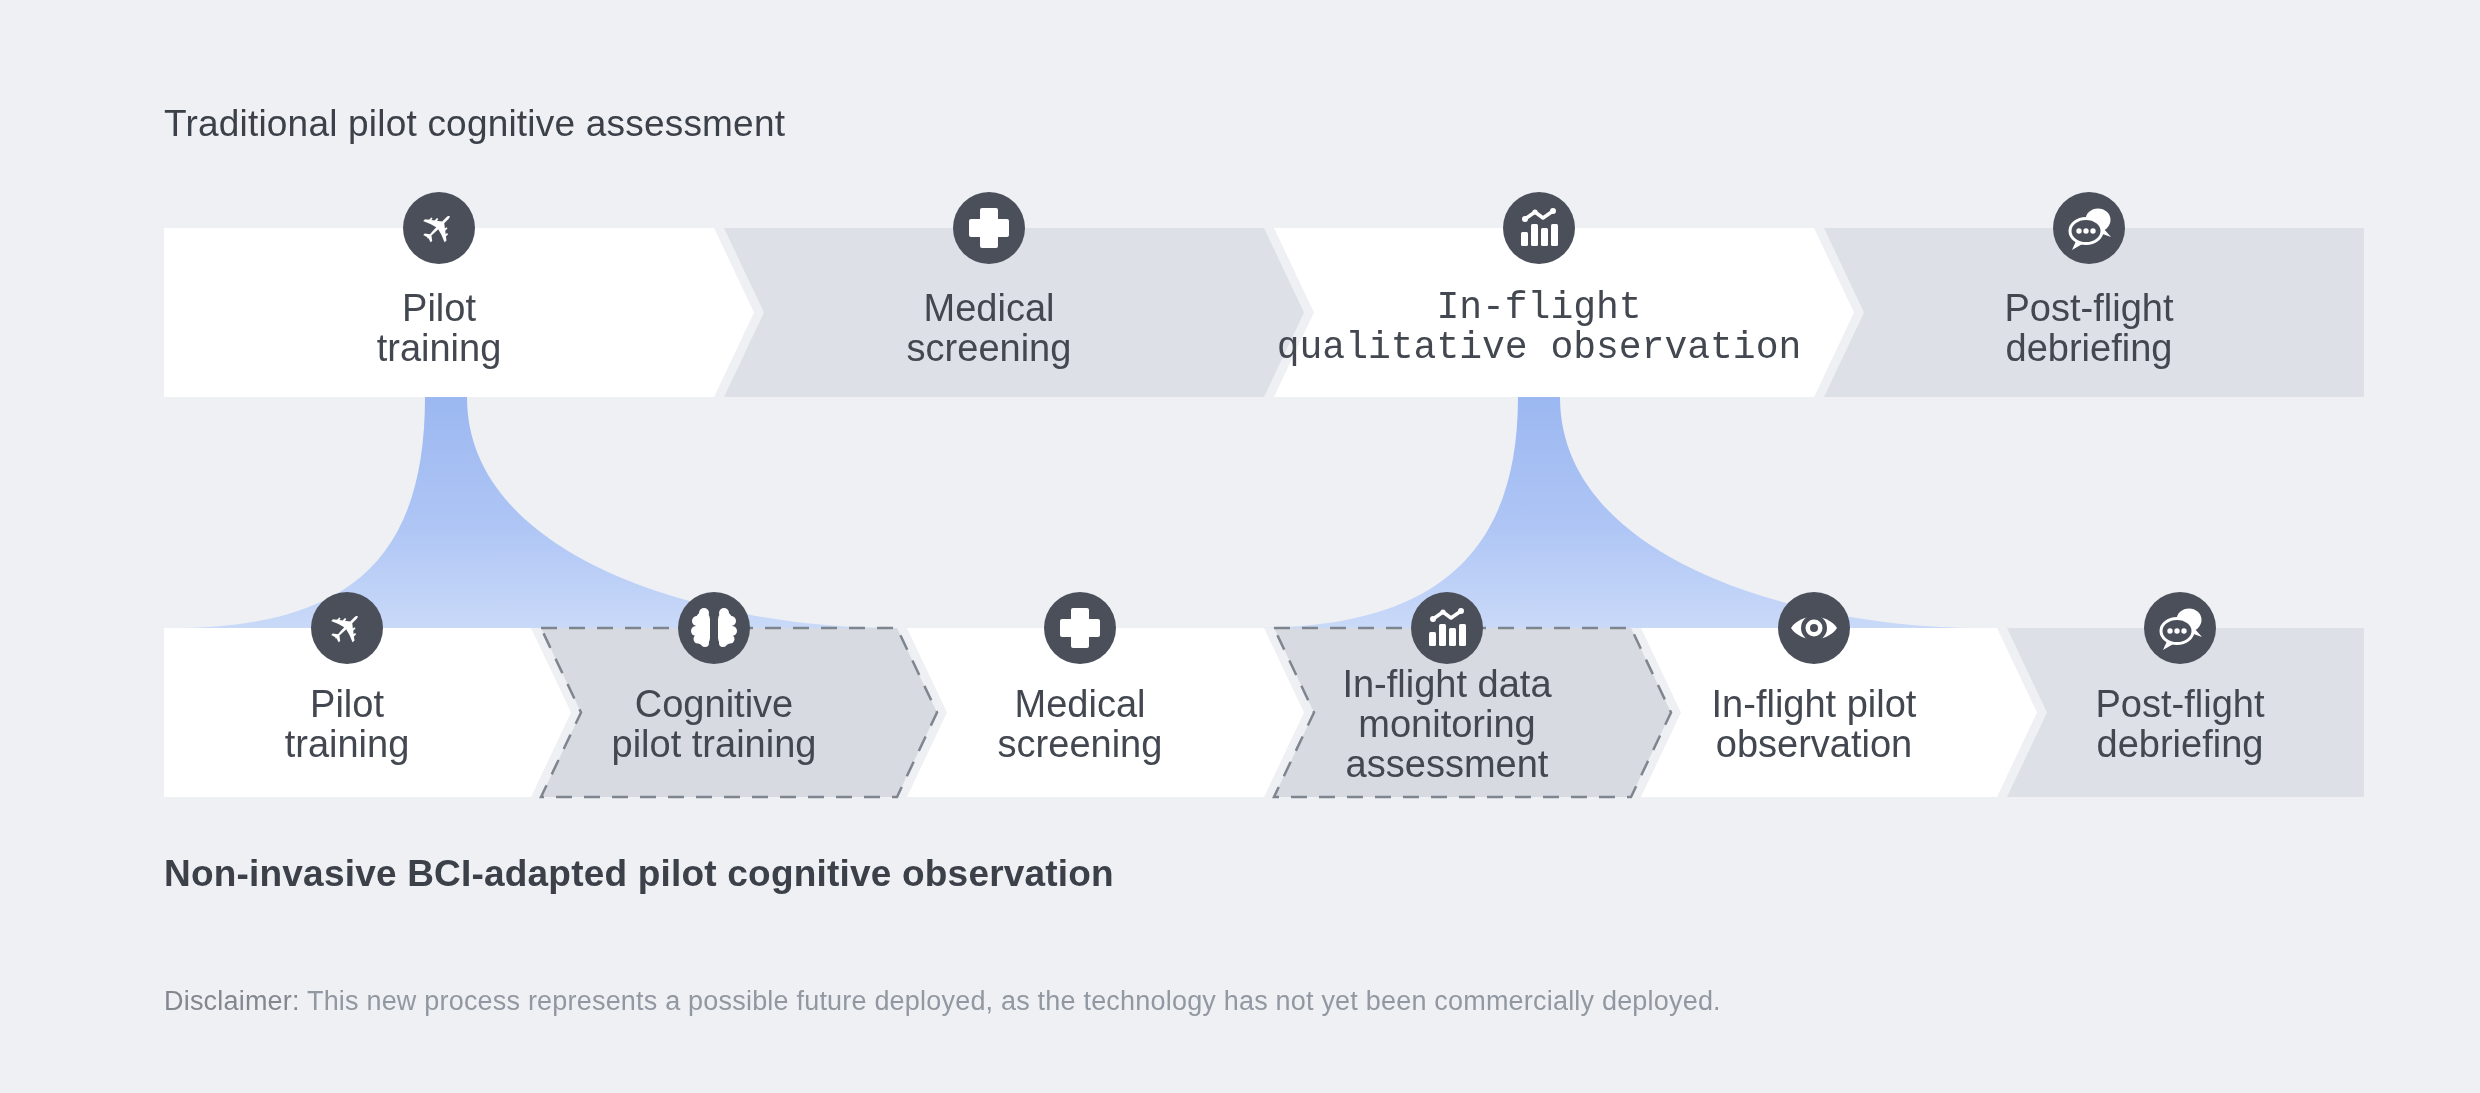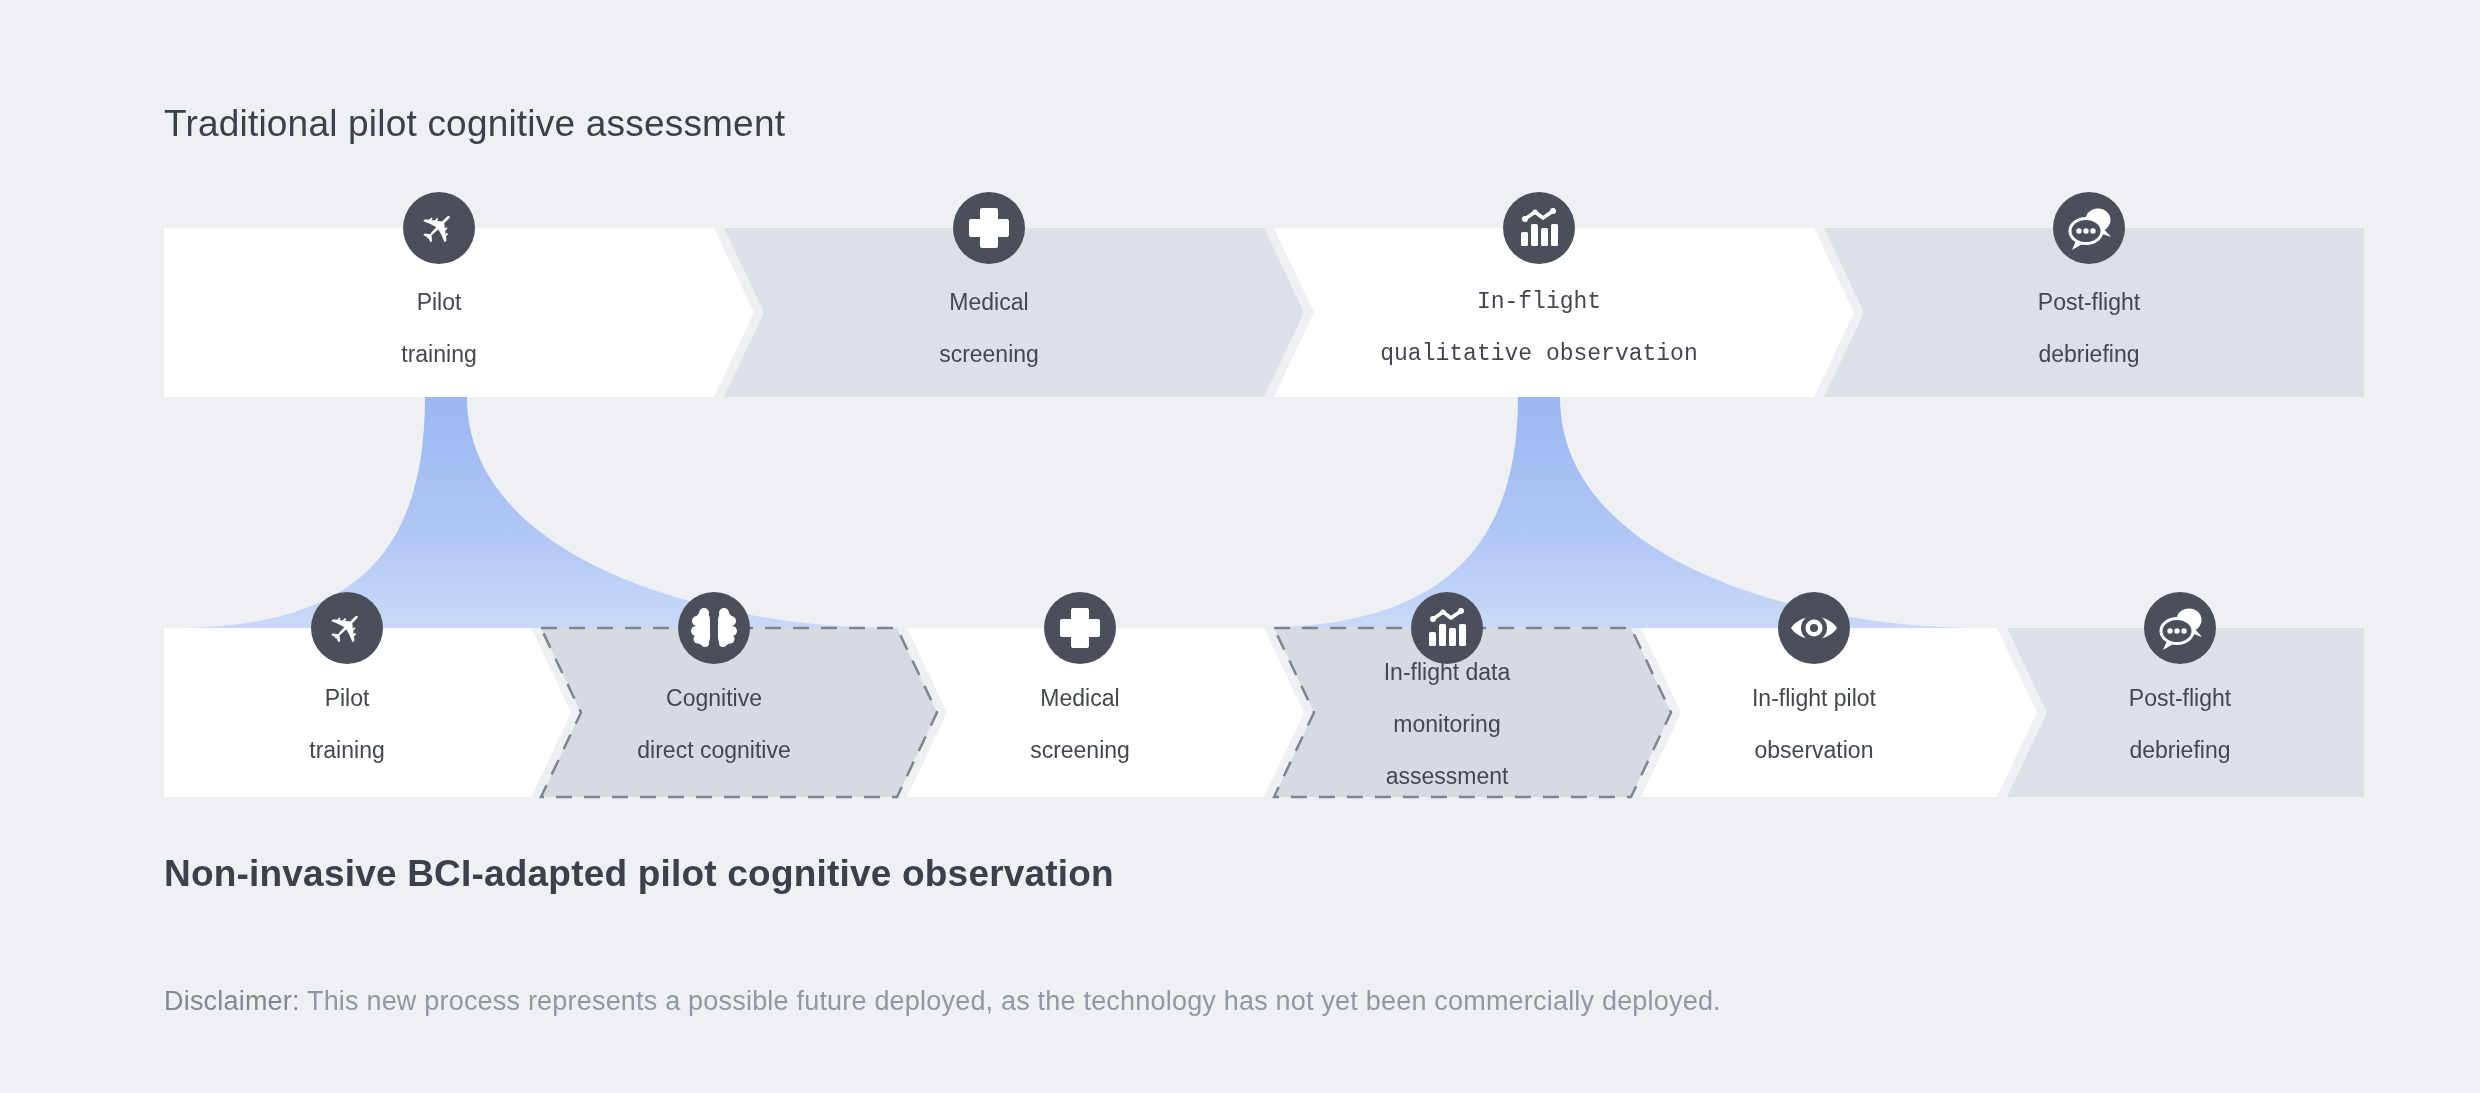--- a/index.html
+++ b/index.html
@@ -14,21 +14,21 @@
   .heading{
     position:absolute;left:148px;color:#3b4049;
     font-size:37px;line-height:1.2;letter-spacing:0.2px;
   }
   .heading.top{top:84px;font-weight:400;}
   .heading.bottom{top:834px;font-weight:600;}
   .step-label{
     position:absolute;height:169px;
     display:flex;align-items:center;justify-content:center;
     box-sizing:border-box;text-align:center;
-    color:#424750;font-size:23px;line-height:52px;font-weight:500;
+    color:#424750;font-size:38px;line-height:40px;font-weight:500;
     white-space:pre-line;pointer-events:none;
   }
   .step-label.row-top{top:210px;width:540px;padding-top:30px;}
   .step-label.row-bottom{top:610px;width:360px;padding-top:22px;}
   .disclaimer{
     position:absolute;left:148px;top:968px;
     font-size:27px;color:#9298a1;letter-spacing:0.2px;
   }
   .disclaimer b{color:#83878f;font-weight:400;}
 </style>
@@ -157,21 +157,21 @@
   <div class="step-label row-top" style="left:703px;">Medical
 screening</div>
   <div class="step-label row-top" style="left:1253px;font-family:Liberation Mono, monospace;">In-flight
 qualitative observation</div>
   <div class="step-label row-top" style="left:1803px;">Post-flight
 debriefing</div>
 
   <div class="step-label row-bottom" style="left:151px;">Pilot
 training</div>
   <div class="step-label row-bottom" style="left:518px;">Cognitive
-direct cognitive</div>
+pilot training</div>
   <div class="step-label row-bottom" style="left:884px;">Medical
 screening</div>
   <div class="step-label row-bottom" style="left:1618px;">In-flight pilot
 observation</div>
   <div class="step-label row-bottom" style="left:1251px;">In-flight data
 monitoring
 assessment</div>
   <div class="step-label row-bottom" style="left:1984px;">Post-flight
 debriefing</div>
 

